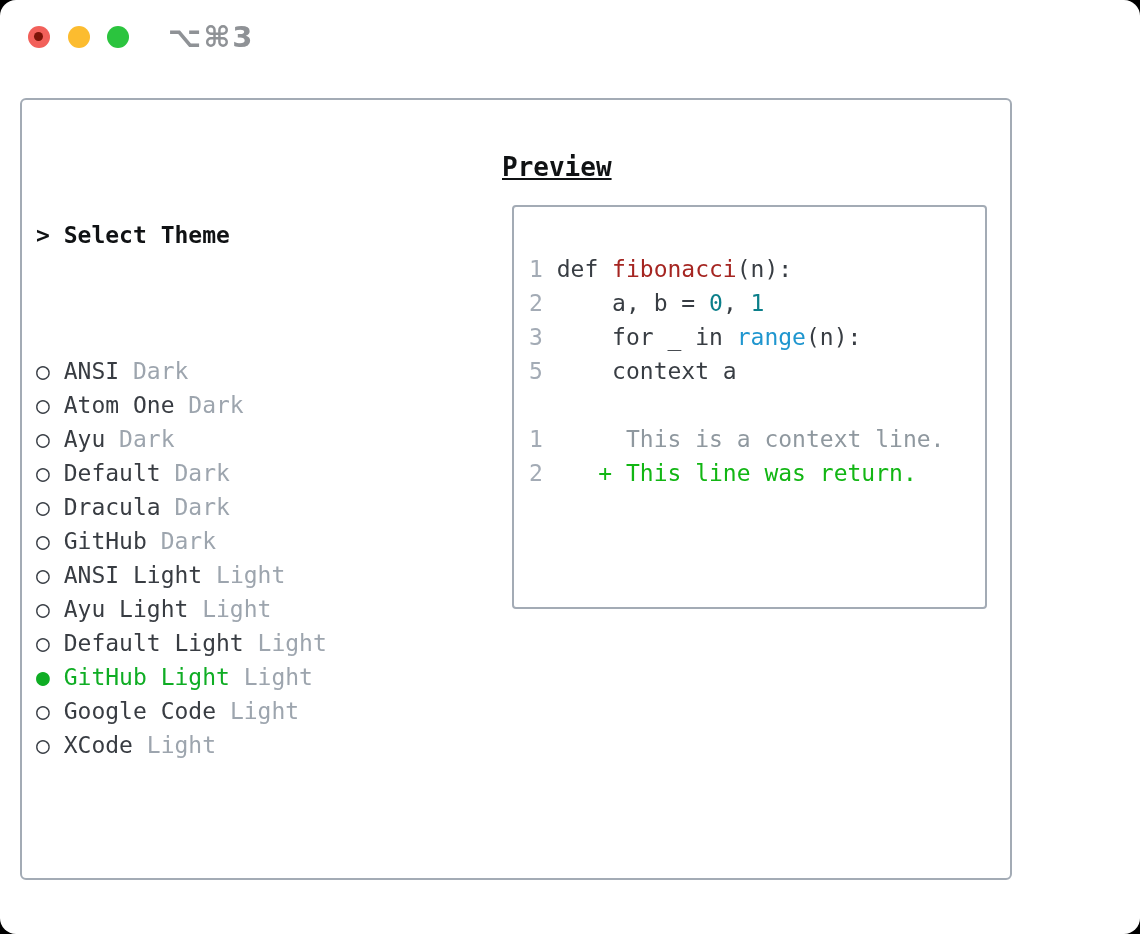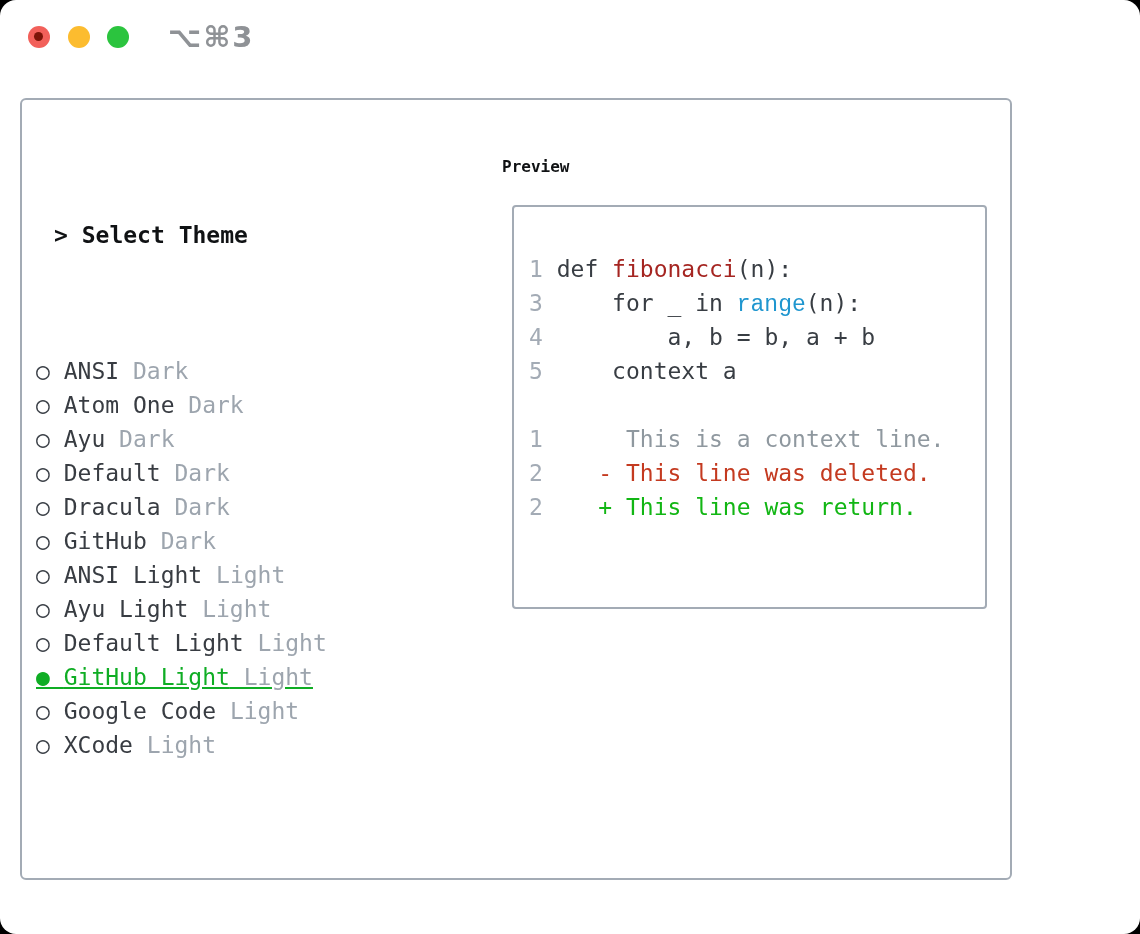--- a/index.html
+++ b/index.html
@@ -22,40 +22,40 @@
     color:var(--title-gray);letter-spacing:2px;
   }
   
   .panel{
     position:absolute;left:20px;top:98px;width:992px;height:782px;
     box-sizing:border-box;border:2px solid var(--border);border-radius:6px;
   }
   .leftcol{position:absolute;left:14px;top:50px;font-size:23px;line-height:34px;white-space:pre;}
   .row{height:34px;white-space:pre;color:var(--text-dark);}
   .row .marker{color:#3e434a;}
-  .row.sel,.row.sel .marker{color:var(--green);text-decoration:underline;}
+  .row.sel,.row.sel .marker{color:var(--green);}
   .row .variant{color:var(--muted);margin-top:48px;}
-  .hdr{font-weight:bold;color:var(--text-black);margin-left:18px;}
+  .hdr{font-weight:bold;color:var(--text-black);}
   .spacer{height:34px;}
   
   .preview-label{
     position:absolute;left:480px;top:50px;height:34px;line-height:34px;
-    font-size:16px;font-weight:bold;color:var(--text-black);white-space:pre;
+    font-size:26px;font-weight:bold;color:var(--text-black);white-space:pre;text-decoration:underline;
   }
   .preview-box{
     position:absolute;left:490px;top:105px;width:475px;height:404px;
     box-sizing:border-box;border:2px solid var(--border);border-radius:4px;
     padding:45px 0 0 15px;overflow:hidden;
   }
   .cline{height:34px;line-height:34px;font-size:23px;white-space:pre;color:var(--code-plain);}
   .tok-ln{color:var(--line-number);}
   .tok-pln{color:var(--code-plain);}
   .tok-fn{color:var(--func-red);}
   .tok-num{color:var(--num-teal);}
-  .tok-bi{color:var(--builtin-blue);font-family:Liberation Mono, monospace;}
+  .tok-bi{color:var(--builtin-blue);}
   .tok-ctx{color:var(--context-gray);text-align:right;}
   .tok-del{color:var(--deleted-red);}
   .tok-add{color:var(--added-green);}
 </style>
 </head>
 <body>
 
 <div class="window">
 
   <div class="titlebar">
@@ -81,26 +81,25 @@
       
 
       
     </div>
 
     <div class="preview-label">Preview</div>
 
     <div class="preview-box">
       <div>
           <div class="cline"><span class="tok-ln">1 </span><span class="tok-pln">def </span><span class="tok-fn">fibonacci</span><span class="tok-pln">(n):</span></div>
+          <div class="cline"><span class="tok-ln">2 </span><span class="tok-pln">    a, b = </span><span class="tok-num">0</span><span class="tok-pln">, </span><span class="tok-num">1</span></div>
           <div class="cline"><span class="tok-ln">3 </span><span class="tok-pln">    for _ in </span><span class="tok-bi">range</span><span class="tok-pln">(n):</span></div>
-          <div class="cline"><span class="tok-ln">4 </span><span class="tok-pln">        a, b = b, a + b</span></div>
           <div class="cline"><span class="tok-ln">5 </span><span class="tok-pln">    context a</span></div>
         </div>
       <div class="cline"></div>
       <div>
           <div class="cline"><span class="tok-ln">1 </span><span class="tok-ctx">     This is a context line.</span></div>
-          <div class="cline"><span class="tok-ln">2 </span><span class="tok-del">   - This line was deleted.</span></div>
           <div class="cline"><span class="tok-ln">2 </span><span class="tok-add">   + This line was return.</span></div>
         </div>
     </div>
 
   </div>
 </div>
 
 </body></html>

